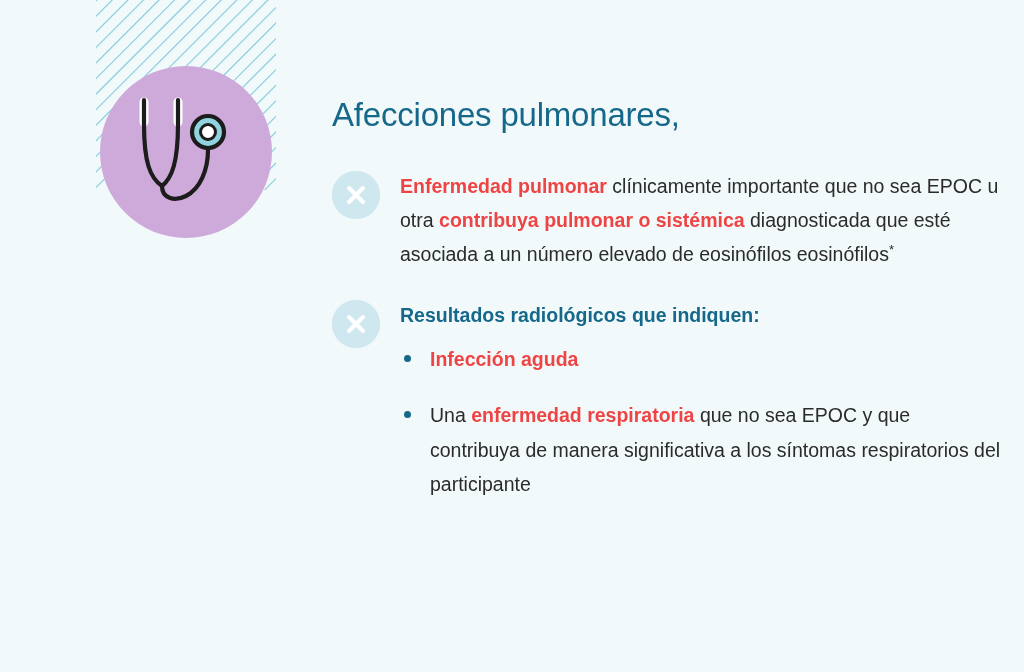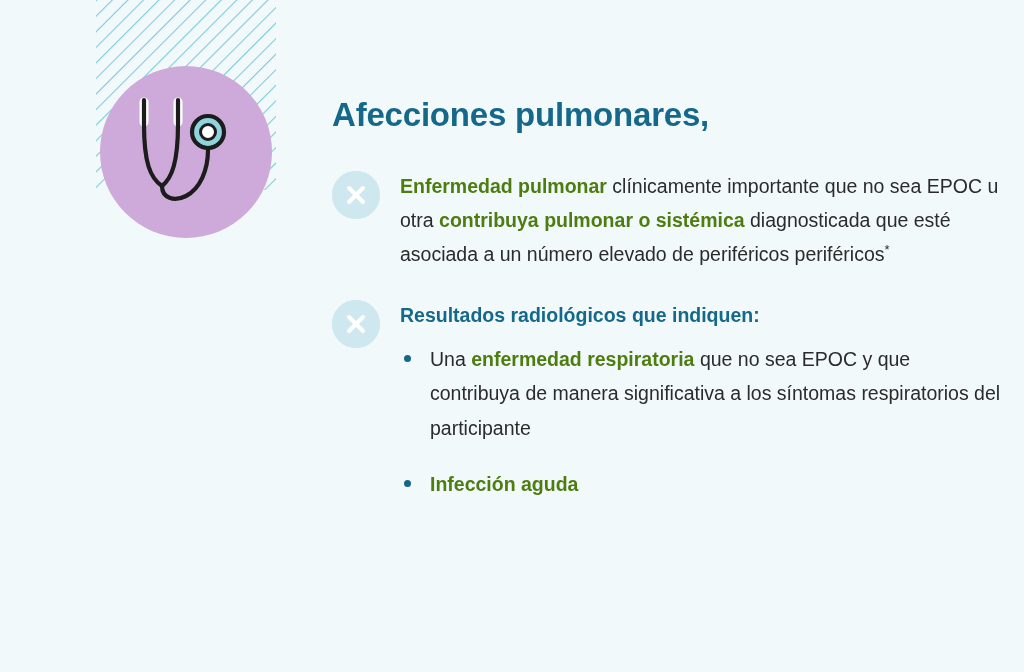--- a/index.html
+++ b/index.html
@@ -47,21 +47,21 @@
   .content {
     position: absolute;
     left: 332px;
     top: 92px;
     width: 672px;
   }
 
   .title {
     color: #15688a;
     font-size: 33px;
-    font-weight: bold;
+    font-weight: normal;
     line-height: 1.42;
     letter-spacing: -0.2px;
     margin: 0 0 30px 0;
   }
 
   .item {
     display: flex;
     align-items: flex-start;
     margin-bottom: 26px;
   }
@@ -79,21 +79,21 @@
   .x-badge svg { display: block; }
 
   .item-body {
     flex: 1 1 auto;
     font-size: 19.5px;
     line-height: 1.76;
     color: #2b2b2b;
   }
 
   .hl {
-    color: #4d7c0f;
+    color: #ef4444;
     font-weight: bold;
   }
   .hl-dark {
     color: #15688a;
     font-weight: bold;
     text-align: center;
   }
 
   .sublist {
     list-style: none;
@@ -173,40 +173,40 @@
     <div class="x-badge">
       <svg width="48" height="48" viewBox="0 0 48 48" xmlns="http://www.w3.org/2000/svg">
         <circle cx="24" cy="24" r="24" fill="#cfe8ef"></circle>
         <g stroke="#ffffff" stroke-width="4" stroke-linecap="round">
           <line x1="17" y1="17" x2="31" y2="31"></line>
           <line x1="31" y1="17" x2="17" y2="31"></line>
         </g>
       </svg>
     </div>
     <div class="item-body">
-      <span class="hl">Enfermedad pulmonar</span><span> clínicamente importante que no sea EPOC u otra </span><span class="hl">contribuya pulmonar o sistémica</span><span> diagnosticada que esté asociada a un número elevado de periféricos periféricos</span><sup class="fn">*</sup>
+      <span class="hl">Enfermedad pulmonar</span><span> clínicamente importante que no sea EPOC u otra </span><span class="hl">contribuya pulmonar o sistémica</span><span> diagnosticada que esté asociada a un número elevado de eosinófilos eosinófilos</span><sup class="fn">*</sup>
     </div>
   </div>
 
   <div class="item">
     <div class="x-badge">
       <svg width="48" height="48" viewBox="0 0 48 48" xmlns="http://www.w3.org/2000/svg">
         <circle cx="24" cy="24" r="24" fill="#cfe8ef"></circle>
         <g stroke="#ffffff" stroke-width="4" stroke-linecap="round">
           <line x1="17" y1="17" x2="31" y2="31"></line>
           <line x1="31" y1="17" x2="17" y2="31"></line>
         </g>
       </svg>
     </div>
     <div class="item-body">
       <span class="hl-dark">Resultados radiológicos que indiquen:</span>
       <ul class="sublist">
         <li>
+          <span class="hl">Infección aguda</span>
+        </li>
+        <li>
           <span>Una </span><span class="hl">enfermedad respiratoria</span><span> que no sea EPOC y que contribuya de manera significativa a los síntomas respiratorios del participante</span>
         </li>
-        <li>
-          <span class="hl">Infección aguda</span>
-        </li>
       </ul>
     </div>
   </div>
 
 </div>
 
 </body></html>

